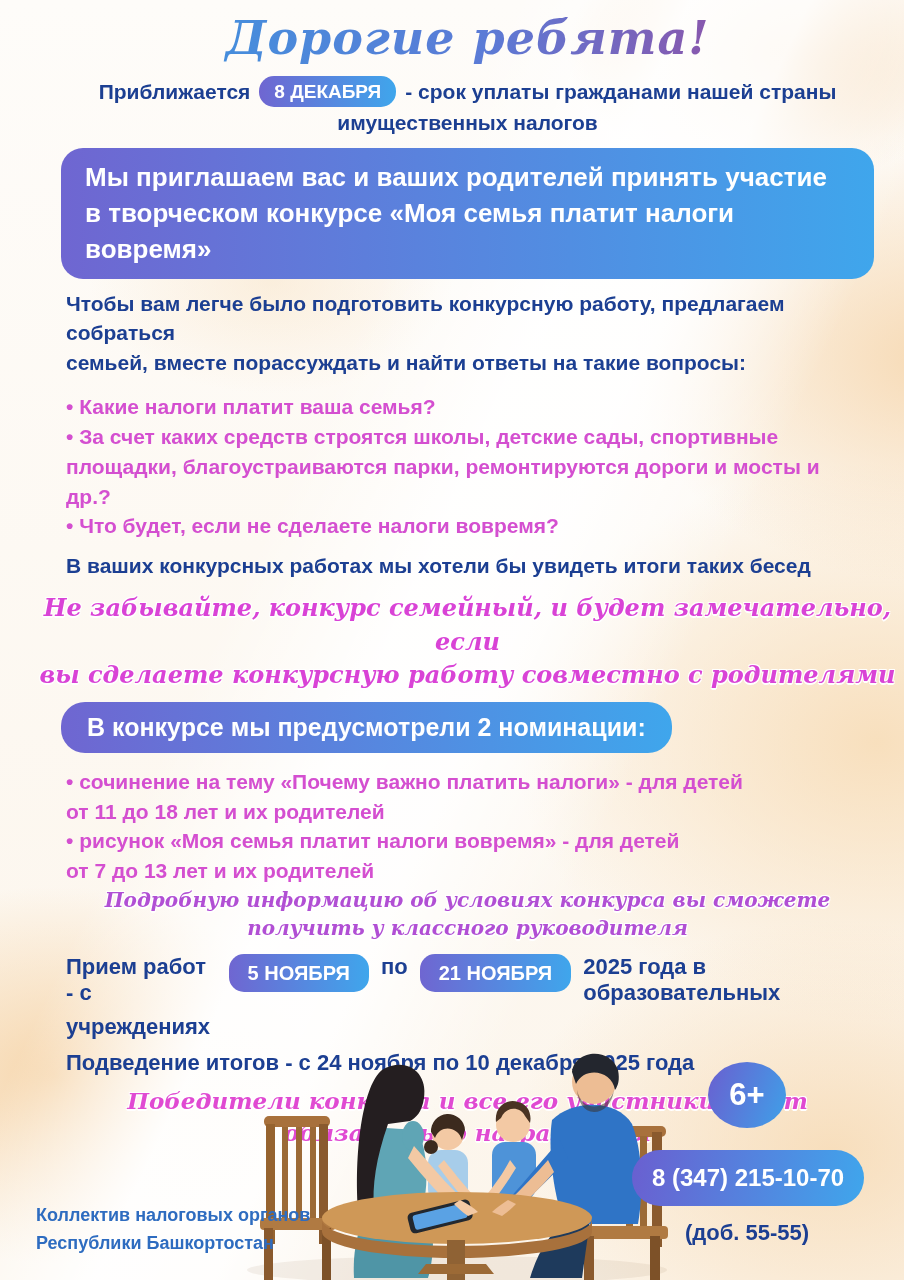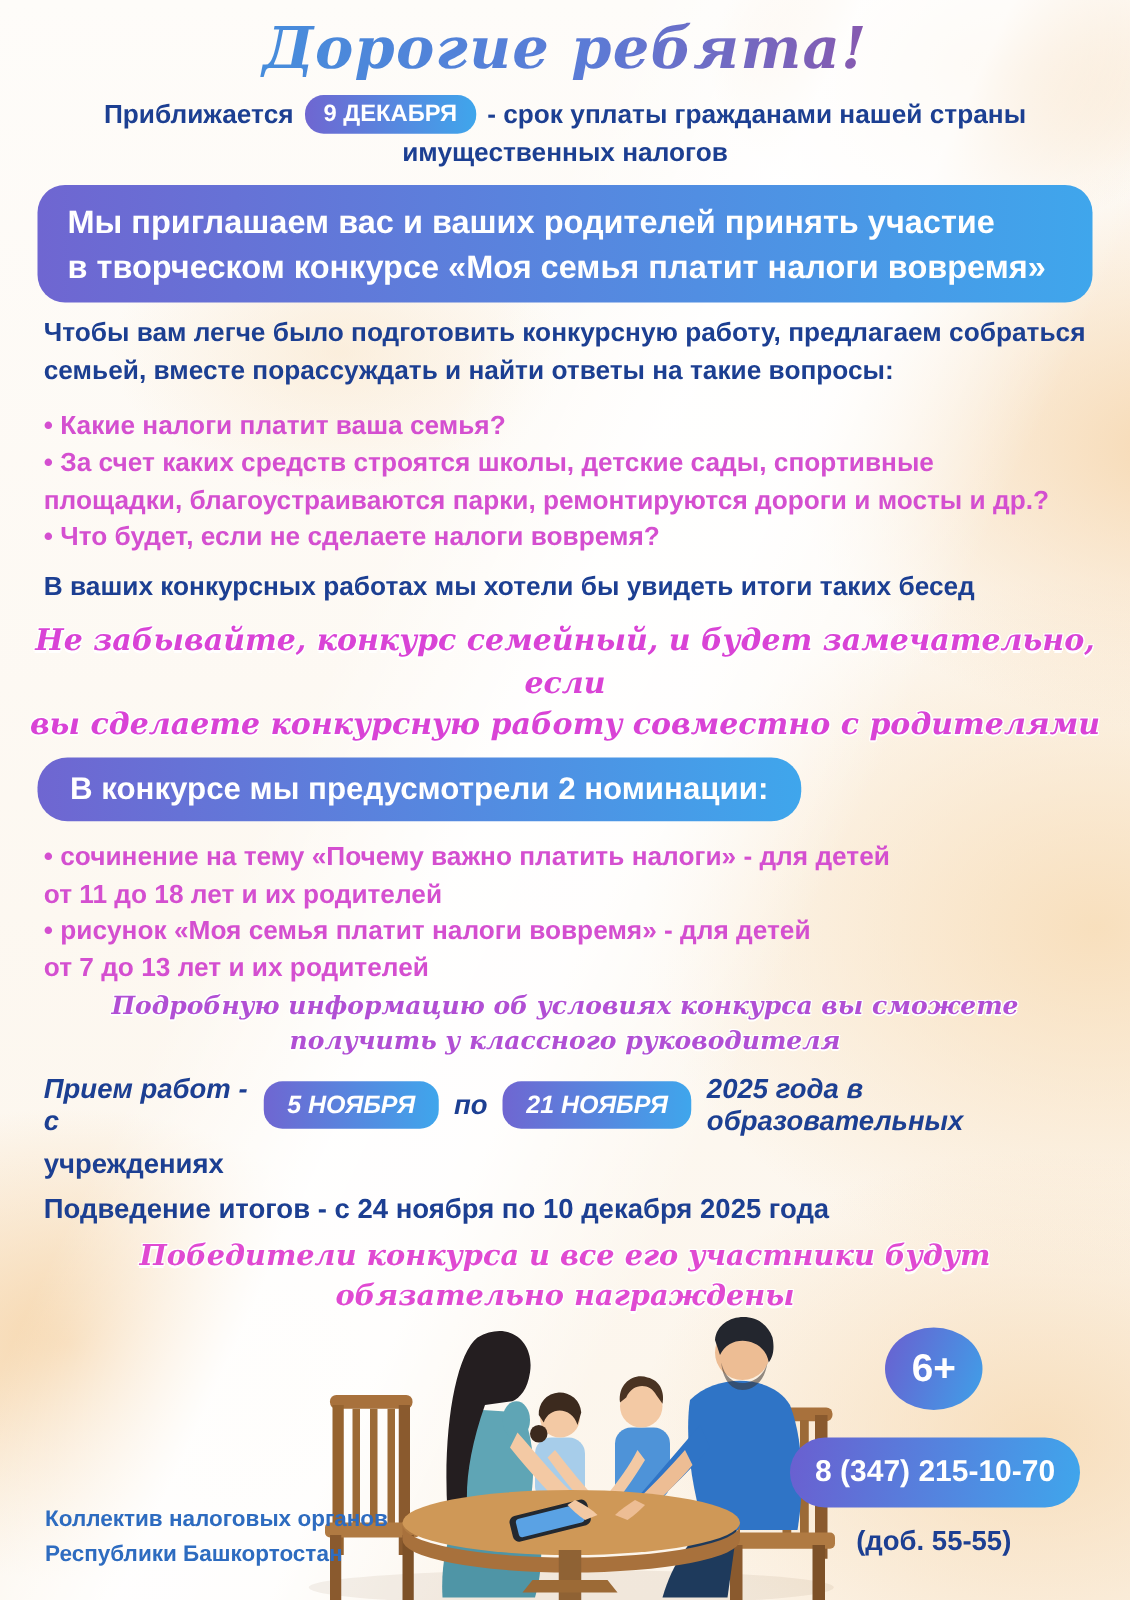--- a/index.html
+++ b/index.html
@@ -10,20 +10,21 @@
     position:relative; width:904px; height:1280px; overflow:hidden;
     background:
       linear-gradient(115deg, rgba(255,255,255,0) 34%, rgba(255,255,255,.95) 46%, rgba(255,255,255,.9) 54%, rgba(255,255,255,0) 66%),
       radial-gradient(ellipse 300px 190px at 86% 4%,  rgba(243,206,160,.95), rgba(243,206,160,0) 70%),
       radial-gradient(ellipse 430px 320px at 103% 28%, rgba(246,215,175,.9), rgba(246,215,175,0) 70%),
       radial-gradient(ellipse 520px 400px at 97% 58%,  rgba(247,219,180,.85), rgba(247,219,180,0) 70%),
       radial-gradient(ellipse 360px 270px at 6% 84%,   rgba(246,213,170,.95), rgba(246,213,170,0) 70%),
       radial-gradient(ellipse 460px 330px at 92% 90%,  rgba(246,216,176,.8), rgba(246,216,176,0) 70%),
       radial-gradient(ellipse 260px 160px at 30% 22%,  rgba(248,226,195,.5), rgba(248,226,195,0) 70%),
       linear-gradient(180deg,#fefcf9,#fcf5eb);
+    padding-left: 31px;
   }
 
   .title {
     margin-top:10px; text-align:center;
     font-family:"DejaVu Serif", serif; font-style:italic; font-weight:bold;
     font-size:46px; line-height:1.25; letter-spacing:1px;
     background:linear-gradient(90deg,#3c96df 8%,#5b7bd6 52%,#9a4a9e 88%);
     -webkit-background-clip:text; background-clip:text; color:transparent;
   }
 
@@ -58,21 +59,21 @@
   .cursive.pinkwin { color:#e04ad2; }
   .purpose { margin-top:8px; font-size:24px; }
   .family-note { margin-top:10px; font-size:24px; }
   .details-note { font-size:20px; }
   .winners-note { margin-top:8px; font-size:23px; }
 
   .bodytext { margin:10px 35px 0 35px; color:#1c3f92; font-weight:bold; font-size:21px; line-height:1.42; }
   .bullets  { margin:14px 35px 0 35px; color:#d44fd0; font-weight:bold; font-size:21px; line-height:1.42; }
 
   .dates { margin:12px 35px 0 35px; color:#1c3f92; font-weight:bold; font-size:22px; }
-  .dates .row { display:flex; align-items:center; gap:12px;font-style:italic; }
+  .dates .row { display:flex; align-items:flex-start; gap:12px; }
   .dates .pill { font-size:20px; padding:9px 19px; border-radius:15px; }
   .dates .line { margin-top:7px; line-height:1.3; }
 
   .bottom { position:absolute; left:0; bottom:0; width:904px; height:260px; }
   .illustration { position:absolute; left:222px; bottom:0; }
 
   .contact { position:absolute; right:42px; top:42px; width:230px; text-align:center; }
   .age-badge {
     display:inline-flex; align-items:center; justify-content:center;
     width:78px; height:66px; border-radius:50%;
@@ -92,21 +93,21 @@
 </head>
 <body>
 
 <div class="page">
 
   <h1 class="title">Дорогие ребята!</h1>
 
   <div class="intro">
     <div class="row">
       <span>Приближается</span>
-      <span class="pill">9 ДЕКАБРЯ</span>
+      <span class="pill">8 ДЕКАБРЯ</span>
       <span>- срок уплаты гражданами нашей страны</span>
     </div>
     <div>имущественных налогов</div>
   </div>
 
   <div class="banner">
     <div>Мы приглашаем вас и ваших родителей принять участие</div>
     <div>в творческом конкурсе «Моя семья платит налоги вовремя»</div>
   </div>
 

